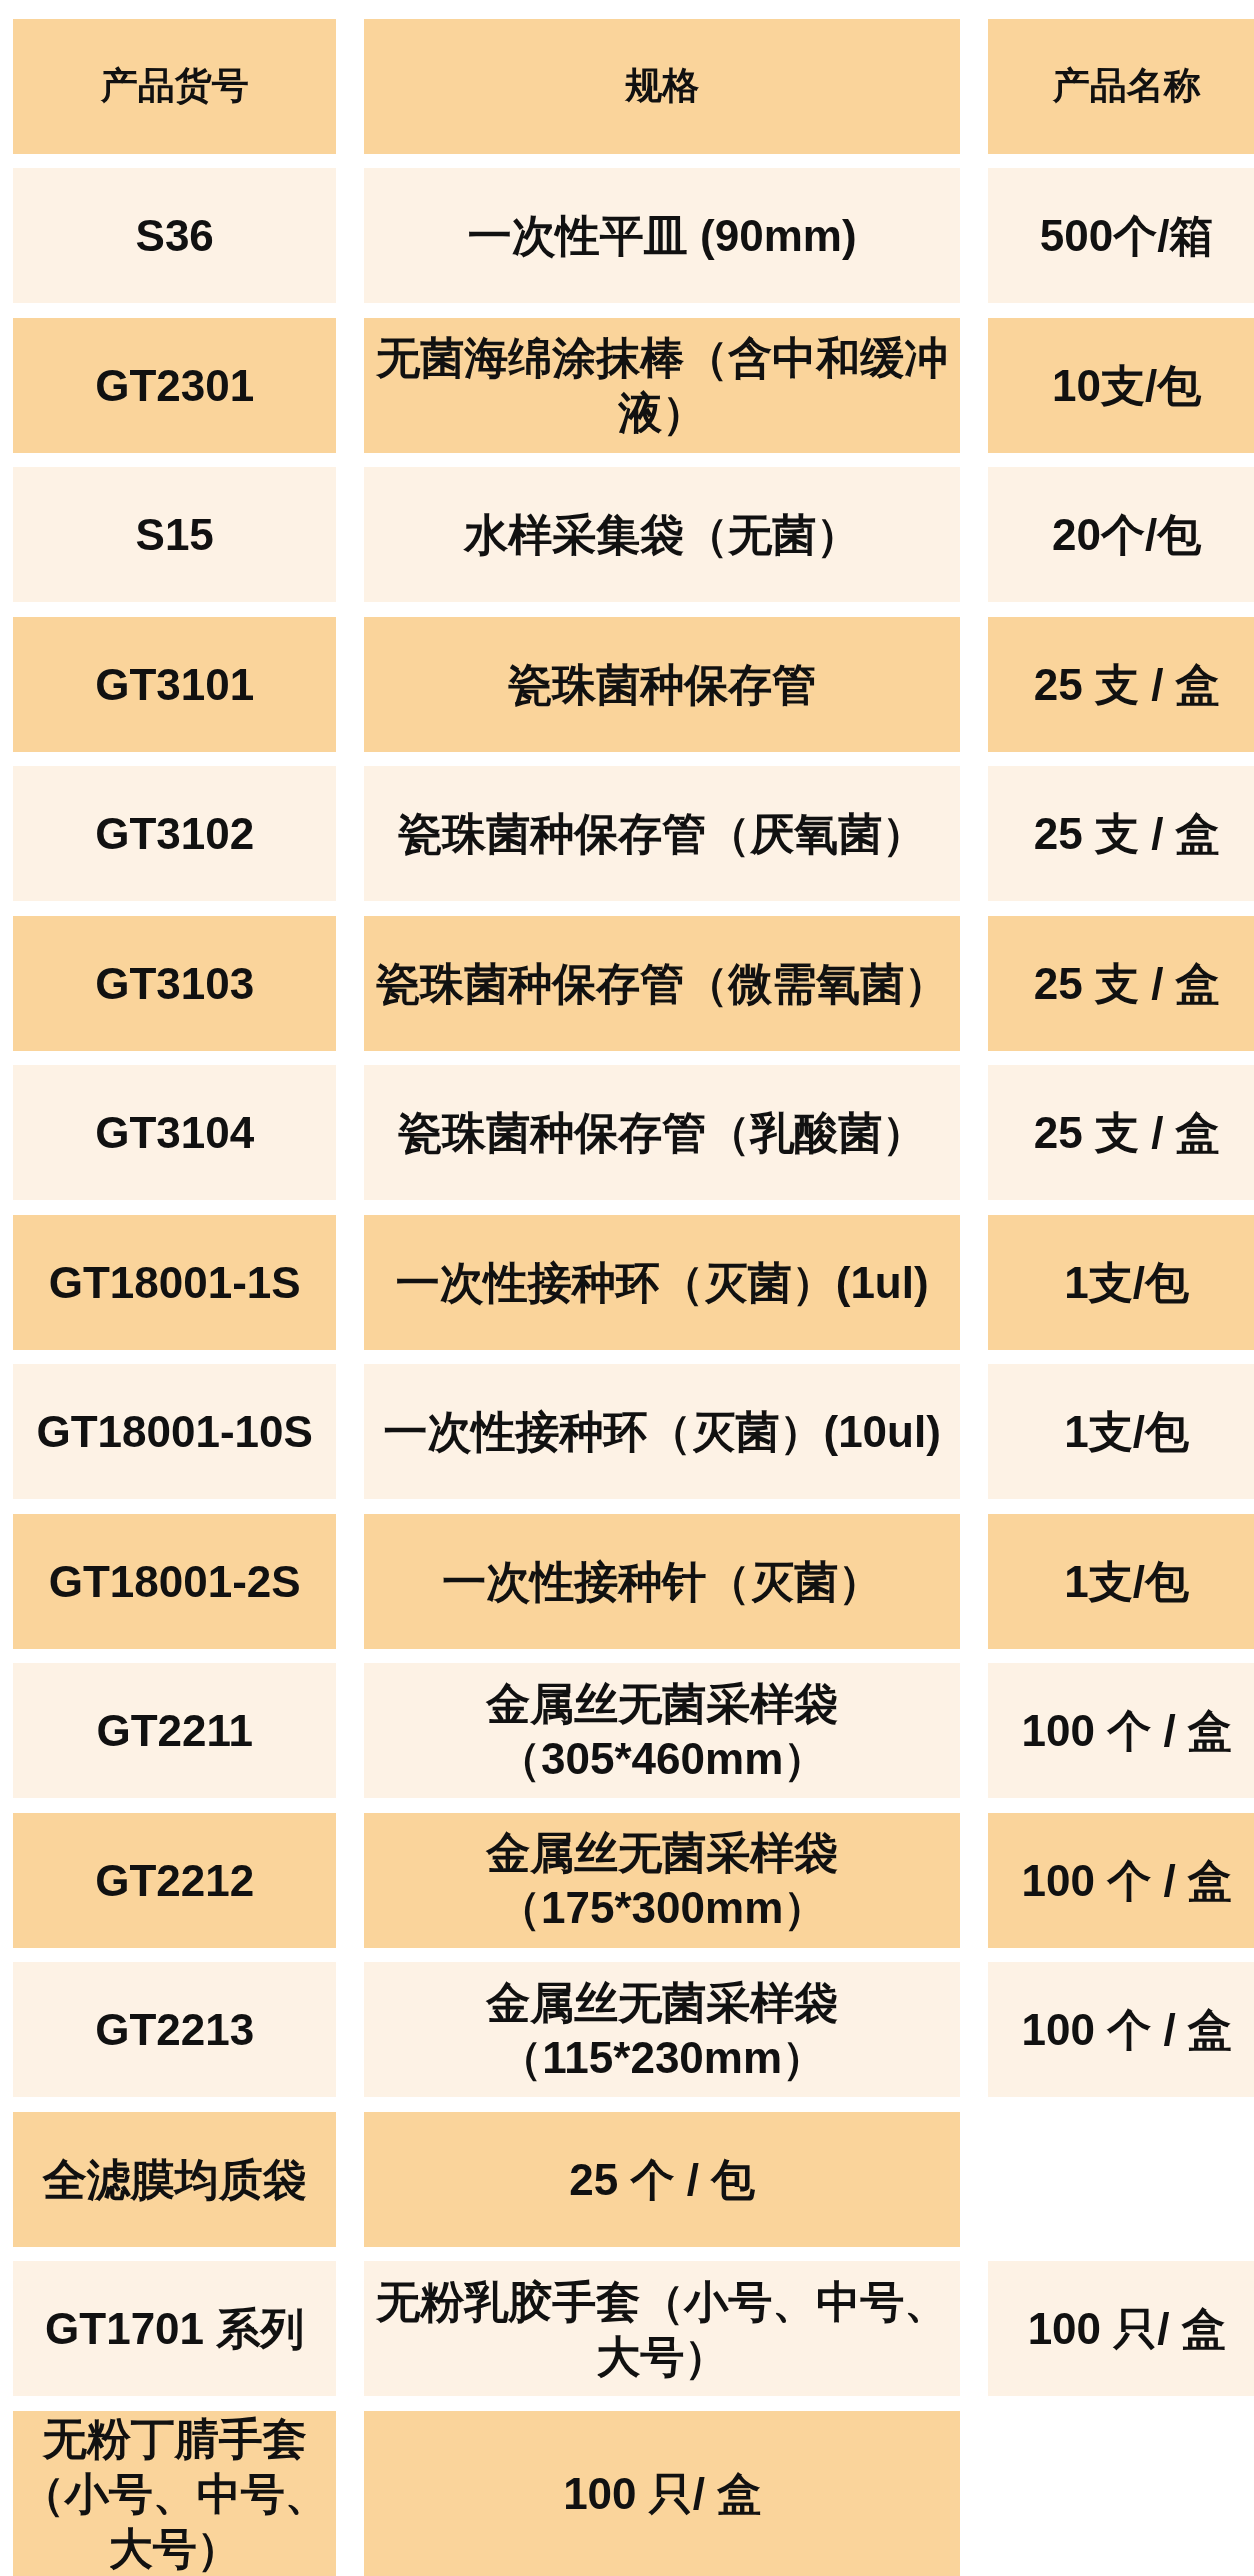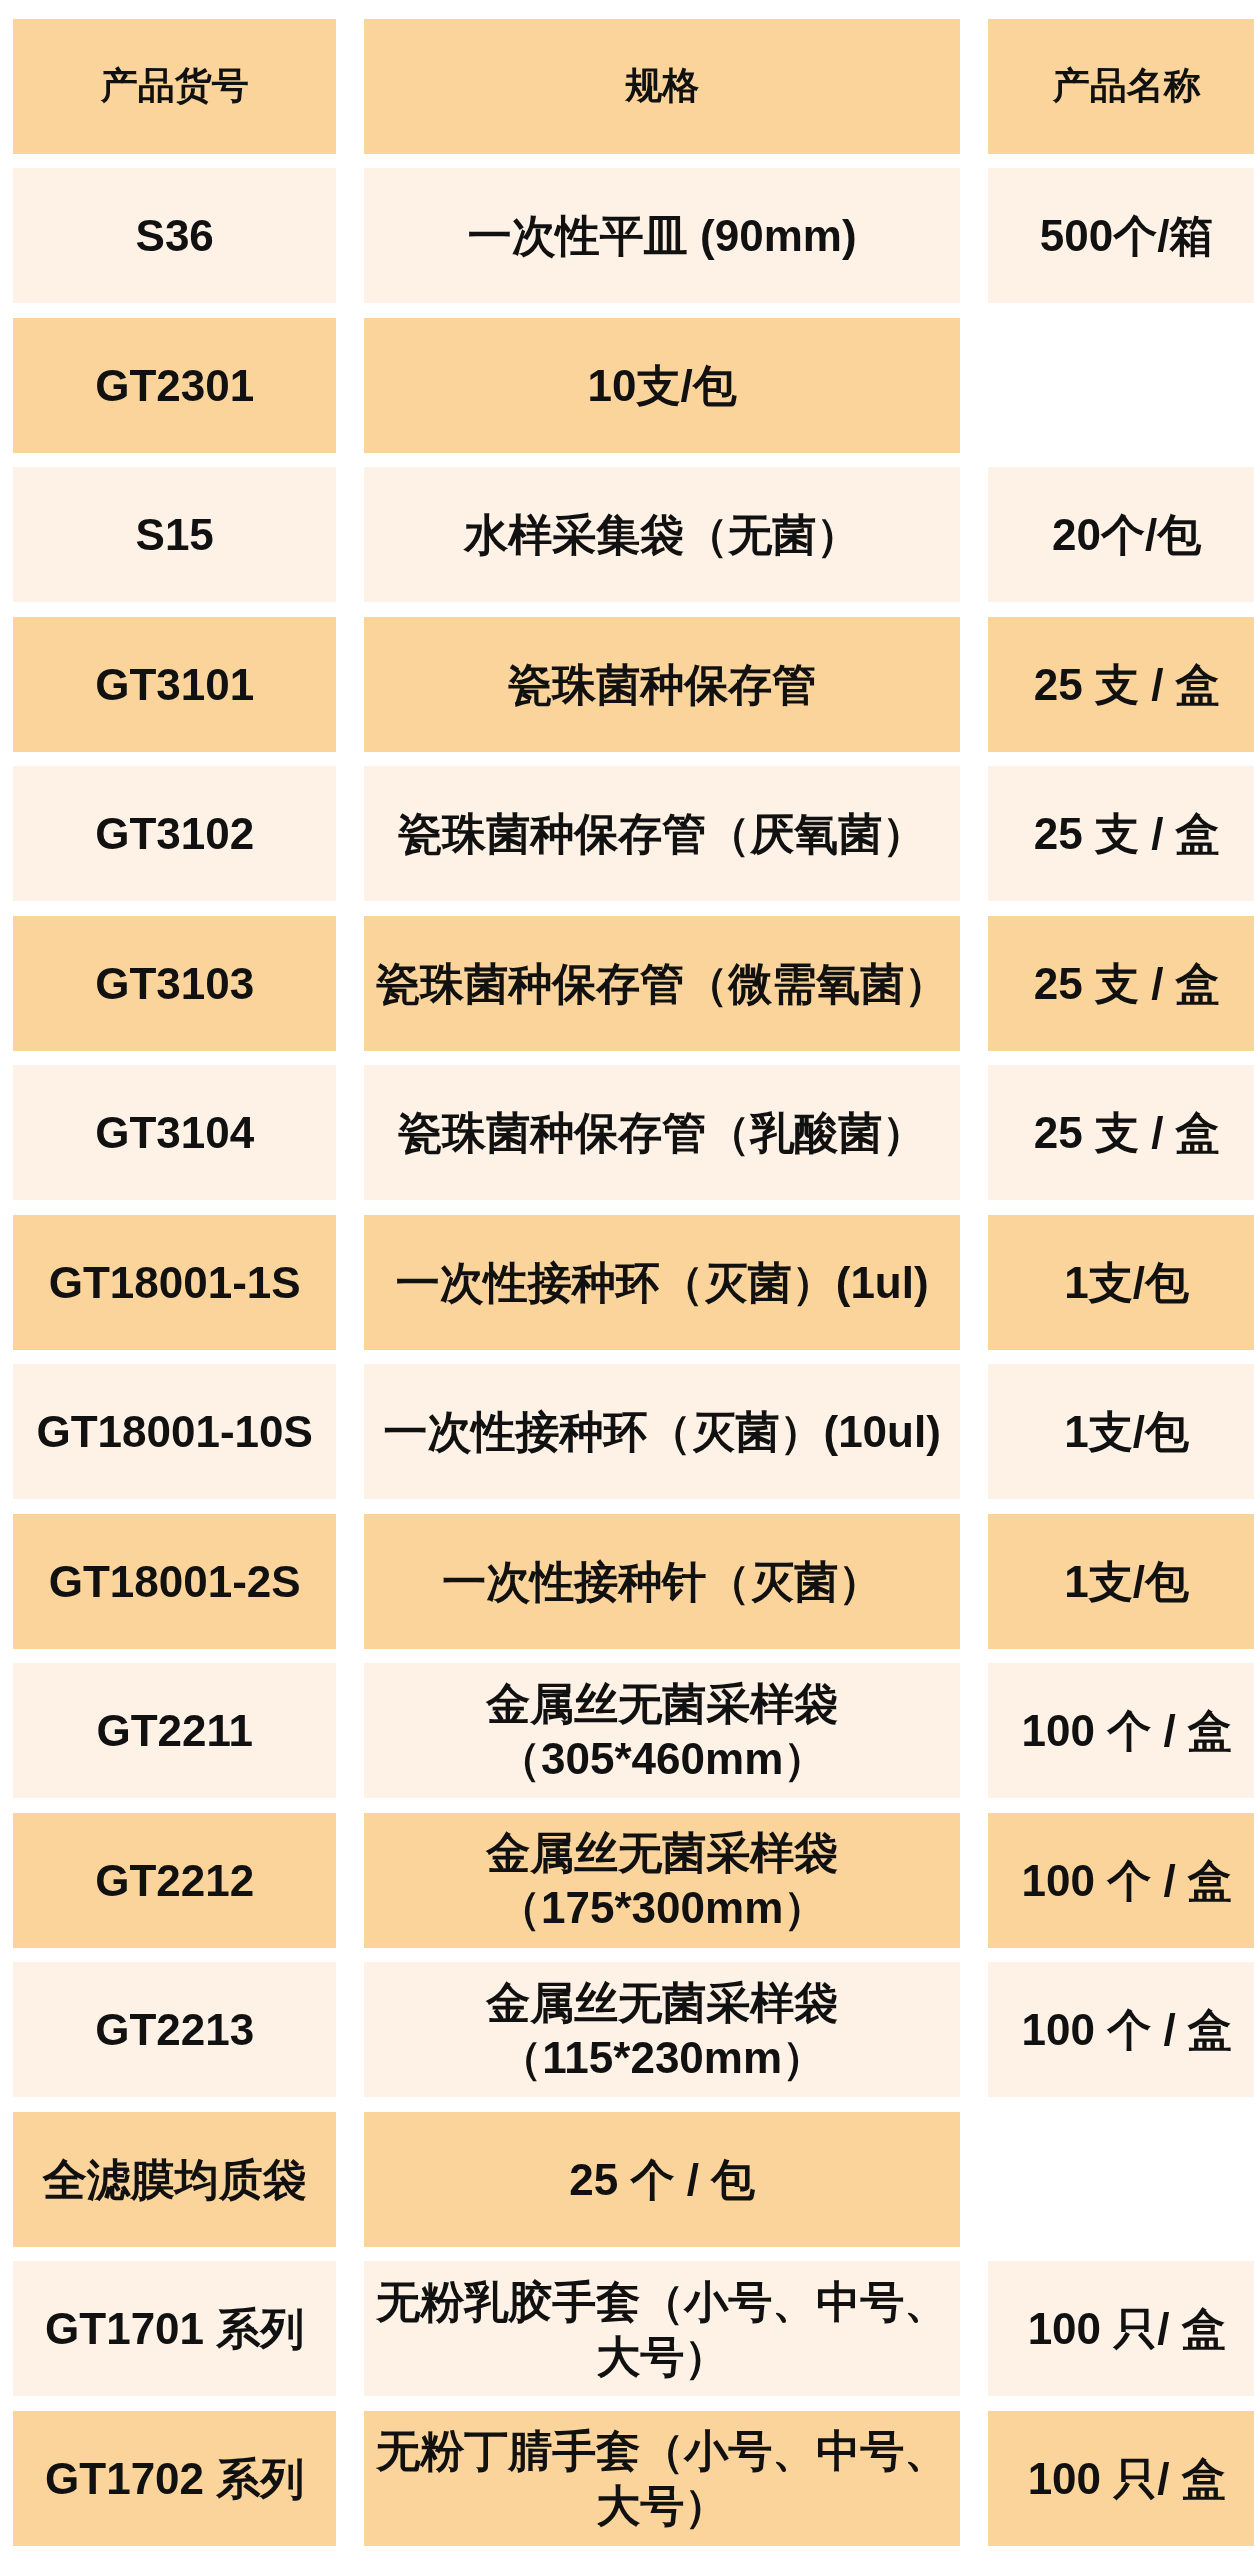--- a/index.html
+++ b/index.html
@@ -57,20 +57,21 @@
   </div>
 
   <div class="row">
     <div class="cell">S36</div>
     <div class="cell">一次性平皿 (90mm)</div>
     <div class="cell">500个/箱</div>
   </div>
 
   <div class="row">
     <div class="cell">GT2301</div>
+    <div class="cell">无菌海绵涂抹棒（含中和缓冲液）</div>
     <div class="cell">10支/包</div>
   </div>
 
   <div class="row">
     <div class="cell">S15</div>
     <div class="cell">水样采集袋（无菌）</div>
     <div class="cell">20个/包</div>
   </div>
 
   <div class="row">
@@ -138,19 +139,18 @@
     <div class="cell">25 个 / 包</div>
   </div>
 
   <div class="row">
     <div class="cell">GT1701 系列</div>
     <div class="cell">无粉乳胶手套（小号、中号、大号）</div>
     <div class="cell">100 只/ 盒</div>
   </div>
 
   <div class="row">
-    <div class="cell">GT1702 系列</div>
     <div class="cell">无粉丁腈手套（小号、中号、大号）</div>
     <div class="cell">100 只/ 盒</div>
   </div>
 
 </div>
 
 
 </body></html>

